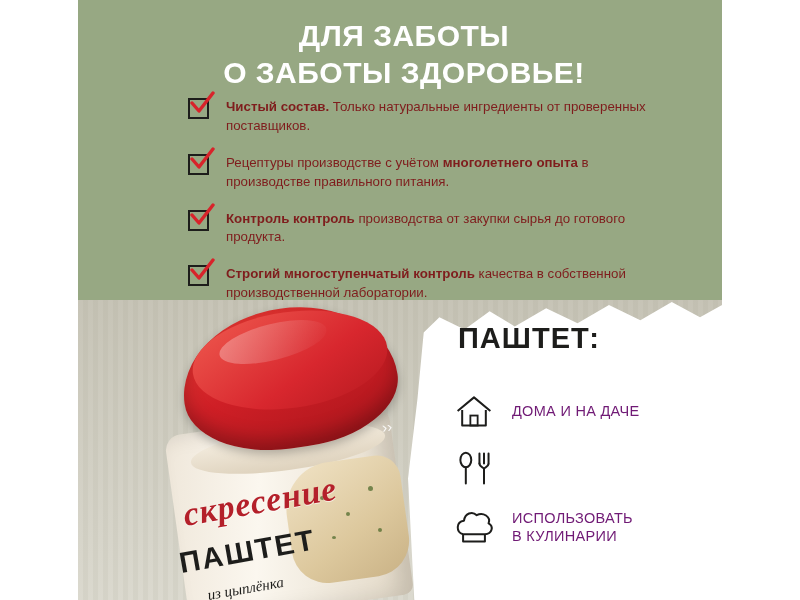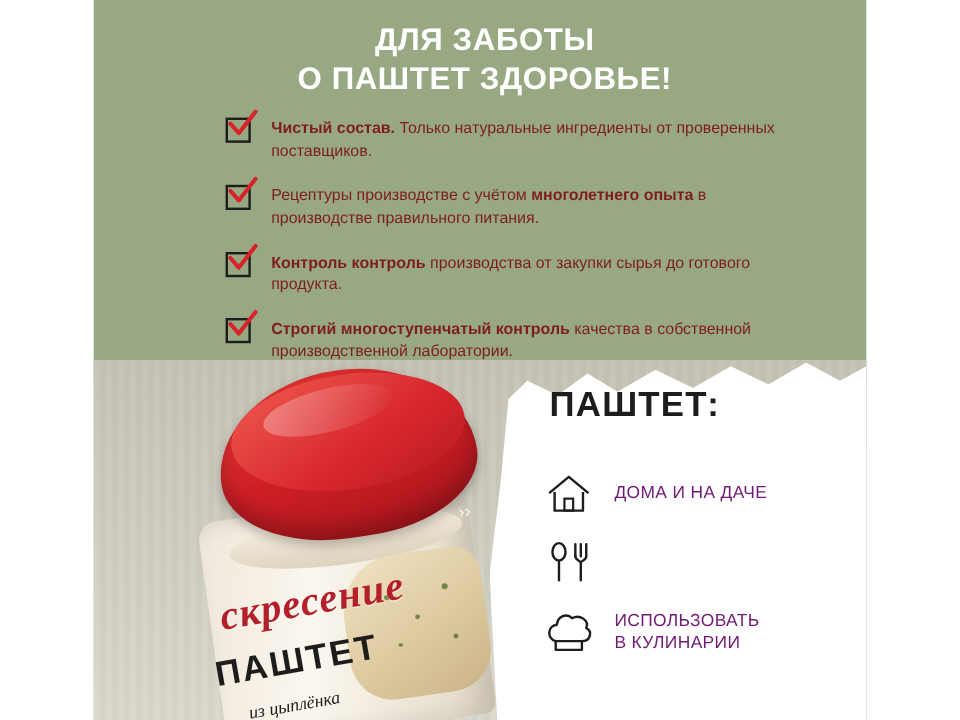--- a/index.html
+++ b/index.html
@@ -39,21 +39,21 @@
   }
 
   .headline {
     position: absolute;
     left: 0;
     top: 18px;
     width: 652px;
     text-align: center;
     color: #ffffff;
     font-weight: bold;
-    font-size: 26px;
+    font-size: 30px;
     line-height: 1.22;
     letter-spacing: 0.5px;
   }
   .headline .l2 { display: block; }
 
   .checklist {
     position: absolute;
     left: 110px;
     top: 98px;
     width: 470px;
@@ -289,21 +289,21 @@
 </head>
 <body>
 
 <div class="canvas">
   <div class="sheet">
 
     <div class="green-panel">
 
       <div class="headline">
         <span>ДЛЯ ЗАБОТЫ</span>
-        <span class="l2">О ПАШТЕТ ЗДОРОВЬЕ!</span>
+        <span class="l2">О ЗАБОТЫ ЗДОРОВЬЕ!</span>
       </div>
 
       <div class="checklist">
 
         <div class="check-item">
           <span class="check-box"></span>
           <svg class="check-mark" viewBox="0 0 26 26">
             <path d="M3 12 L10 20 L24 2" fill="none" stroke="#d8232a" stroke-width="3.4" stroke-linecap="round" stroke-linejoin="round"></path>
           </svg>
           <span style="font-weight:bold">Чистый состав.</span><span> Только натуральные ингредиенты от проверенных поставщиков.</span>

